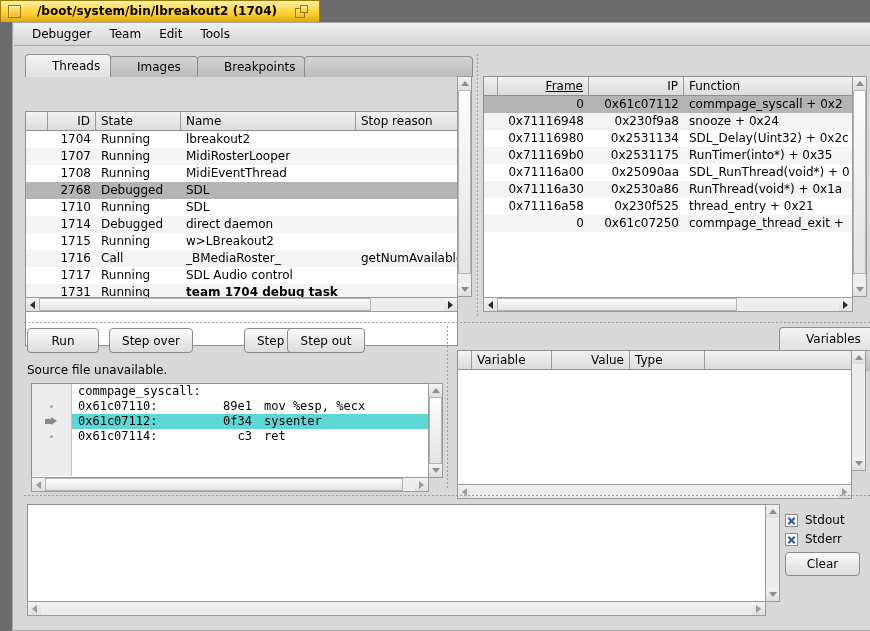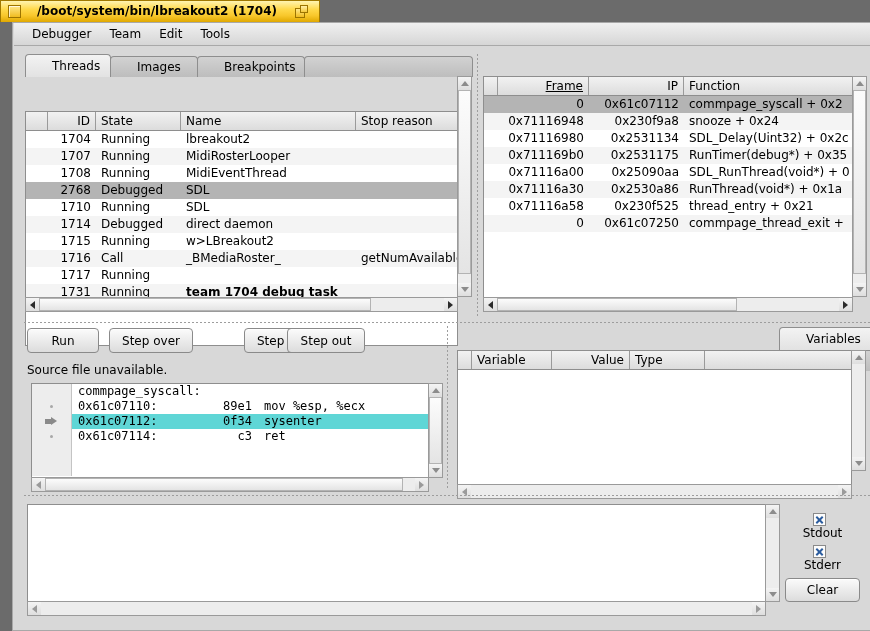--- a/index.html
+++ b/index.html
@@ -285,21 +285,21 @@
     border-top: 4.5px solid transparent;
     border-bottom: 4.5px solid transparent;
     border-left: 6px solid #8a8a8a;
   }
   .daddr { width: 110px; flex: 0 0 110px; padding-left: 6px; box-sizing: border-box; }
   .dbytes { width: 70px; flex: 0 0 70px; text-align: right; box-sizing: border-box; }
   .dtext { flex: 1; padding-left: 12px; box-sizing: border-box; }
   .dlabel { padding-left: 6px; }
 
   
-  .cbrow { display: flex; align-items: center; margin-bottom: 5px; flex-direction: column; }
+  .cbrow { display: flex; align-items: center; margin-bottom: 5px; }
   .cbox {
     width: 13px; height: 13px;
     background: #fcfcfc;
     border: 1px solid #8a8a8a;
     box-sizing: border-box;
     position: relative;
     margin-right: 7px;
   }
   .cbox.checked::before,
   .cbox.checked::after {
@@ -407,20 +407,21 @@
             <div class="td" style="width: 22px; flex: 0 0 22px;"></div>
             <div class="td r" style="width: 48px; flex: 0 0 48px;">1716</div>
             <div class="td" style="width: 85px; flex: 0 0 85px;">Call</div>
             <div class="td" style="width: 175px; flex: 0 0 175px;">_BMediaRoster_</div>
             <div class="td" style="flex: 1 1 0%;">getNumAvailable()</div>
           </div>
           <div class="trow">
             <div class="td" style="width: 22px; flex: 0 0 22px;"></div>
             <div class="td r" style="width: 48px; flex: 0 0 48px;">1717</div>
             <div class="td" style="width: 85px; flex: 0 0 85px;">Running</div>
+            <div class="td" style="width: 175px; flex: 0 0 175px;">SDL Audio control</div>
             <div class="td" style="flex: 1 1 0%;"></div>
           </div>
           <div class="trow odd">
             <div class="td" style="width: 22px; flex: 0 0 22px;"></div>
             <div class="td r" style="width: 48px; flex: 0 0 48px;">1731</div>
             <div class="td" style="width: 85px; flex: 0 0 85px;">Running</div>
             <div class="td" style="width: 175px; flex: 0 0 175px; font-weight: bold;">team 1704 debug task</div>
             <div class="td" style="flex: 1 1 0%;"></div>
           </div>
         </div>
@@ -471,21 +472,21 @@
           <div class="trow">
             <div class="td" style="width: 14px; flex: 0 0 14px;"></div>
             <div class="td r" style="width: 91px; flex: 0 0 91px;">0x71116980</div>
             <div class="td r" style="width: 95px; flex: 0 0 95px;">0x2531134</div>
             <div class="td" style="flex: 1 1 0%;">SDL_Delay(Uint32) + 0x2c</div>
           </div>
           <div class="trow odd">
             <div class="td" style="width: 14px; flex: 0 0 14px;"></div>
             <div class="td r" style="width: 91px; flex: 0 0 91px;">0x711169b0</div>
             <div class="td r" style="width: 95px; flex: 0 0 95px;">0x2531175</div>
-            <div class="td" style="flex: 1 1 0%;">RunTimer(debug*) + 0x35</div>
+            <div class="td" style="flex: 1 1 0%;">RunTimer(into*) + 0x35</div>
           </div>
           <div class="trow">
             <div class="td" style="width: 14px; flex: 0 0 14px;"></div>
             <div class="td r" style="width: 91px; flex: 0 0 91px;">0x71116a00</div>
             <div class="td r" style="width: 95px; flex: 0 0 95px;">0x25090aa</div>
             <div class="td" style="flex: 1 1 0%;">SDL_RunThread(void*) + 0</div>
           </div>
           <div class="trow odd">
             <div class="td" style="width: 14px; flex: 0 0 14px;"></div>
             <div class="td r" style="width: 91px; flex: 0 0 91px;">0x71116a30</div>

